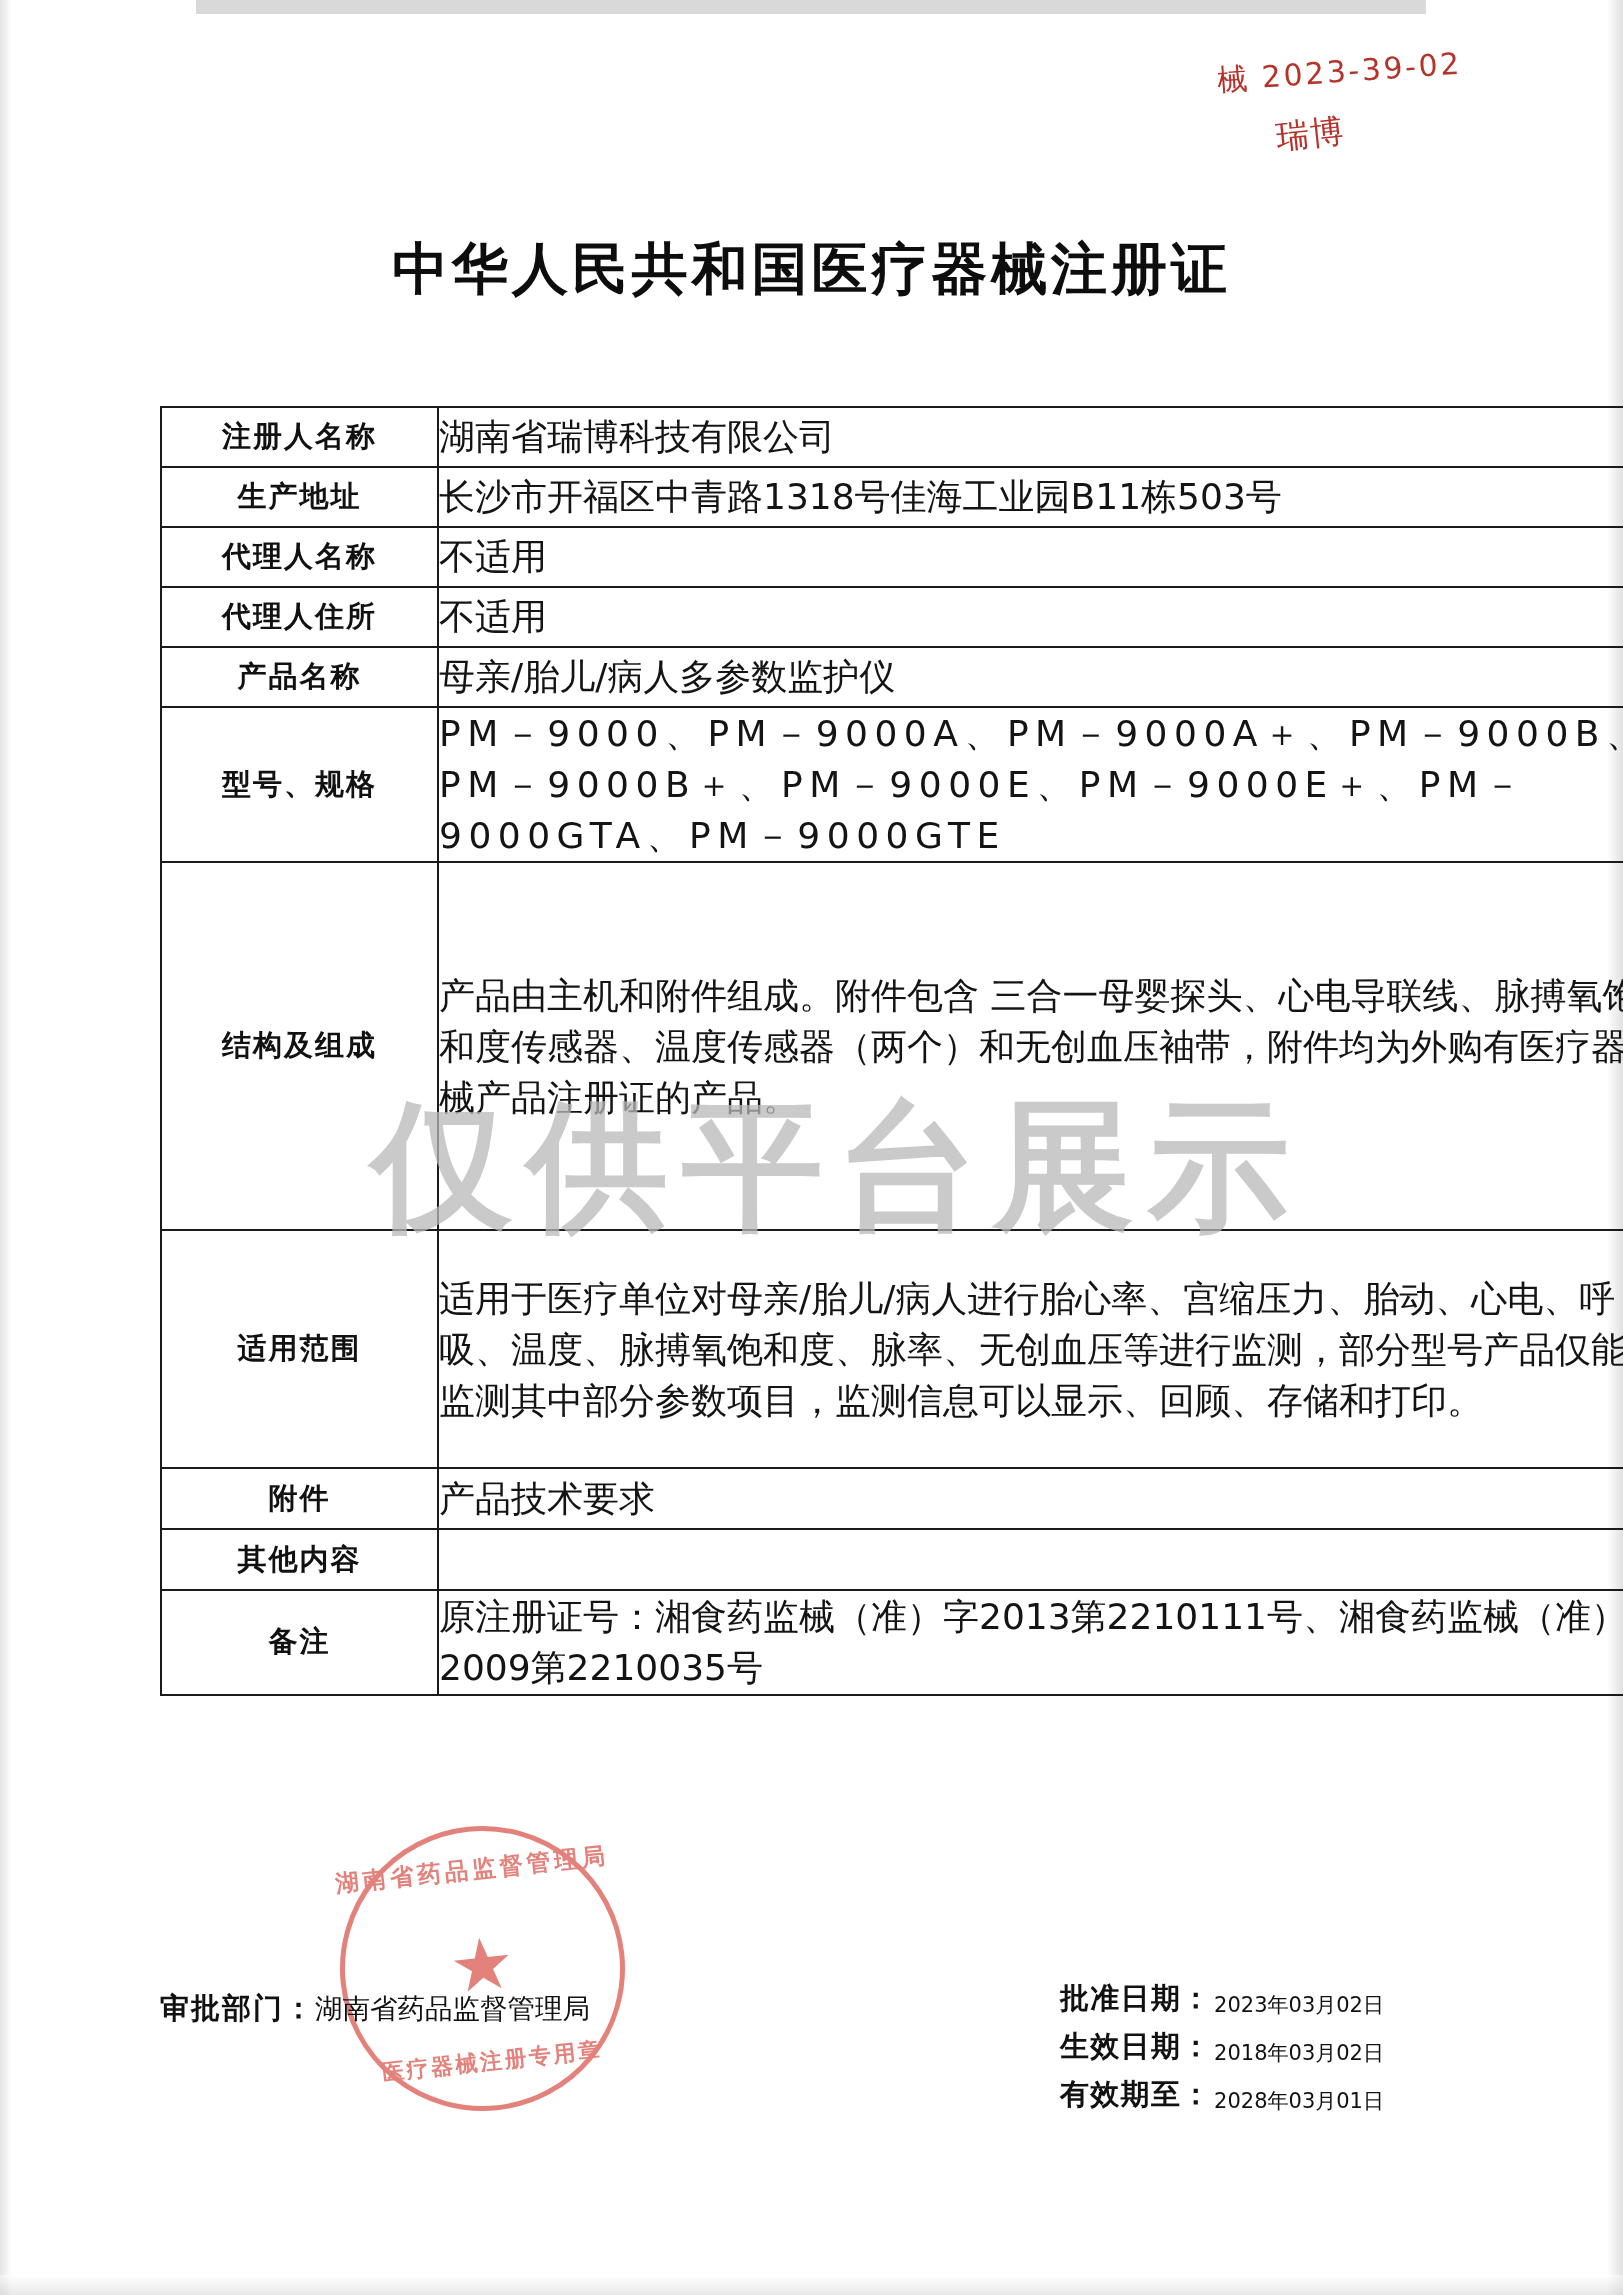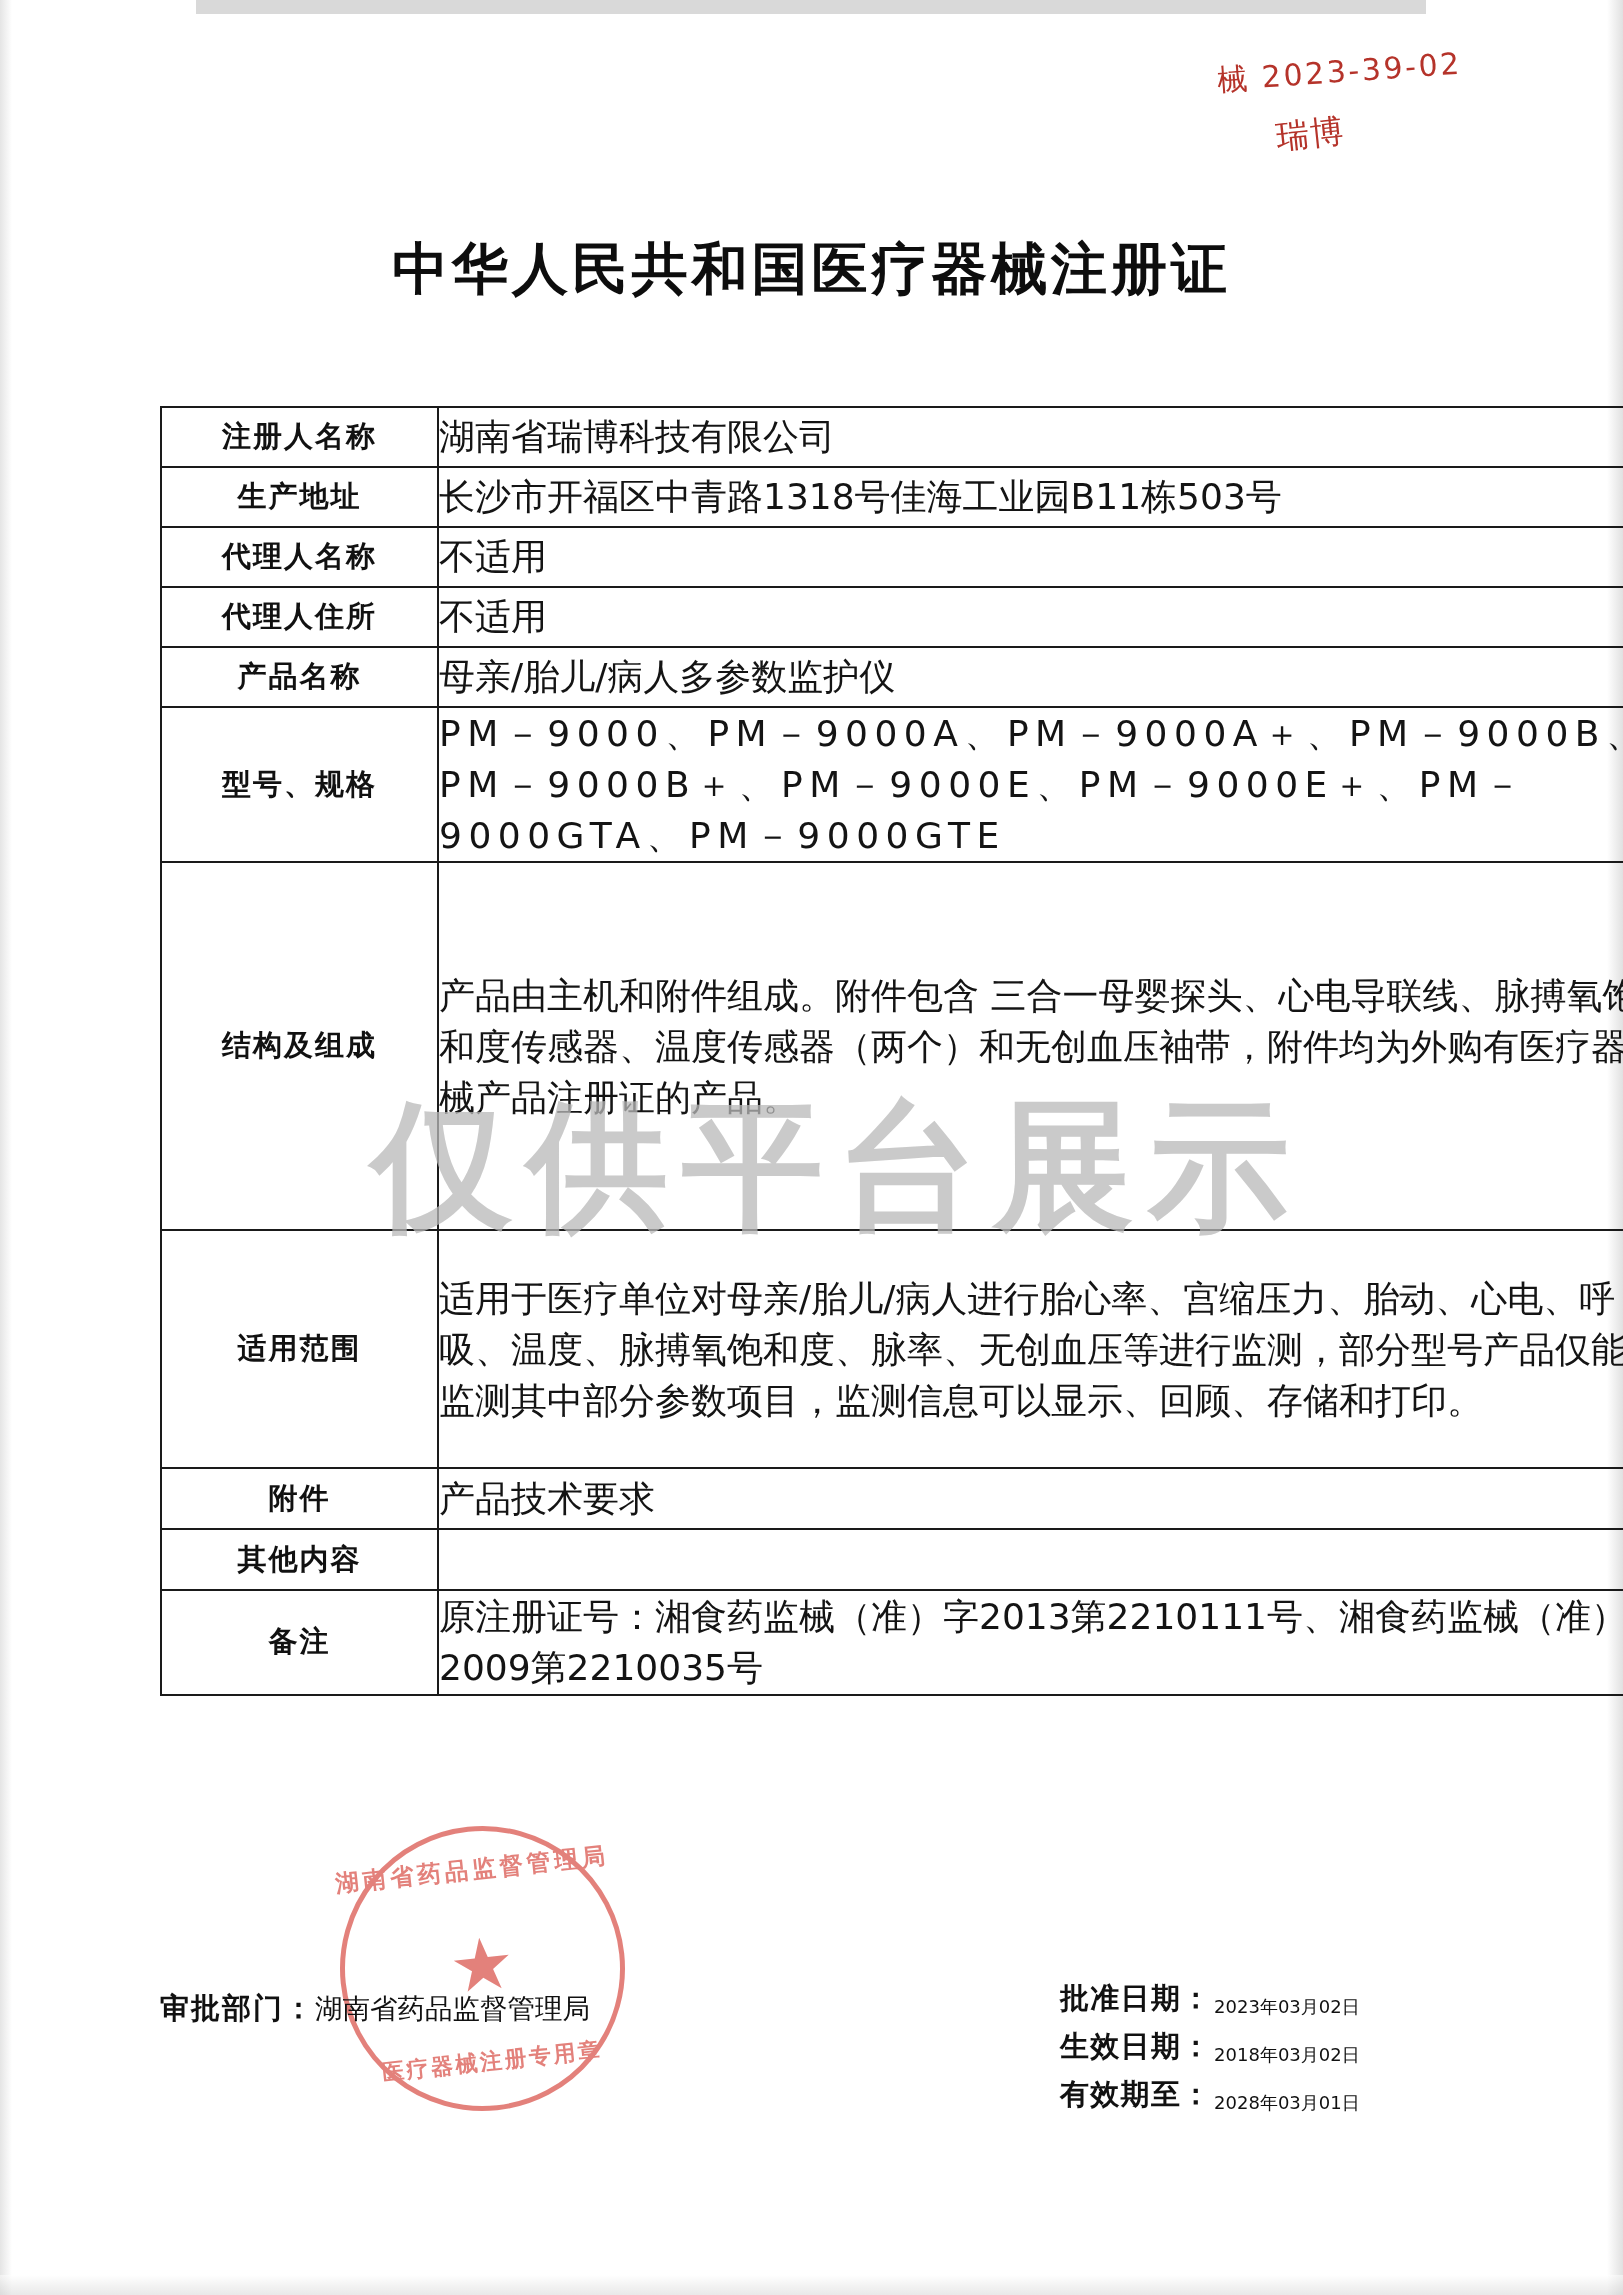--- a/index.html
+++ b/index.html
@@ -253,21 +253,21 @@
   }
   .dates .date-label {
     font-family: "DejaVu Serif", "Liberation Serif", serif;
     font-weight: bold;
     font-size: 29px;
     letter-spacing: 1.3px;
     color: #111;
   }
   .dates .date-value {
     font-family: "DejaVu Sans", "Liberation Sans", sans-serif;
-    font-size: 18px;
+    font-size: 21px;
     color: #111;
     margin-left: 2.6px;
   }
 </style>
 </head>
 <body>
 
 <div class="page">
 
   <div class="scan-top-bar"></div>

